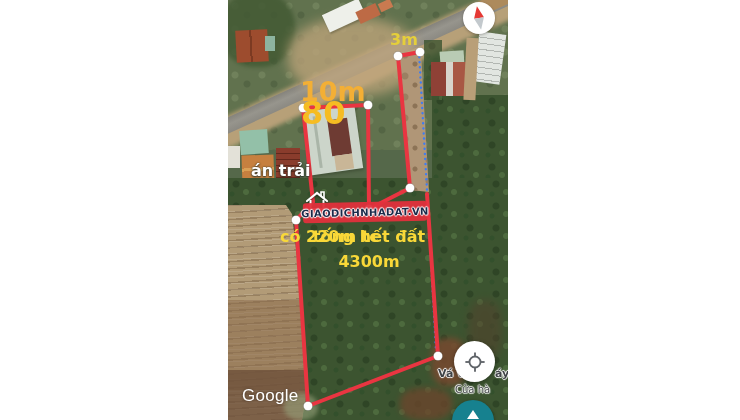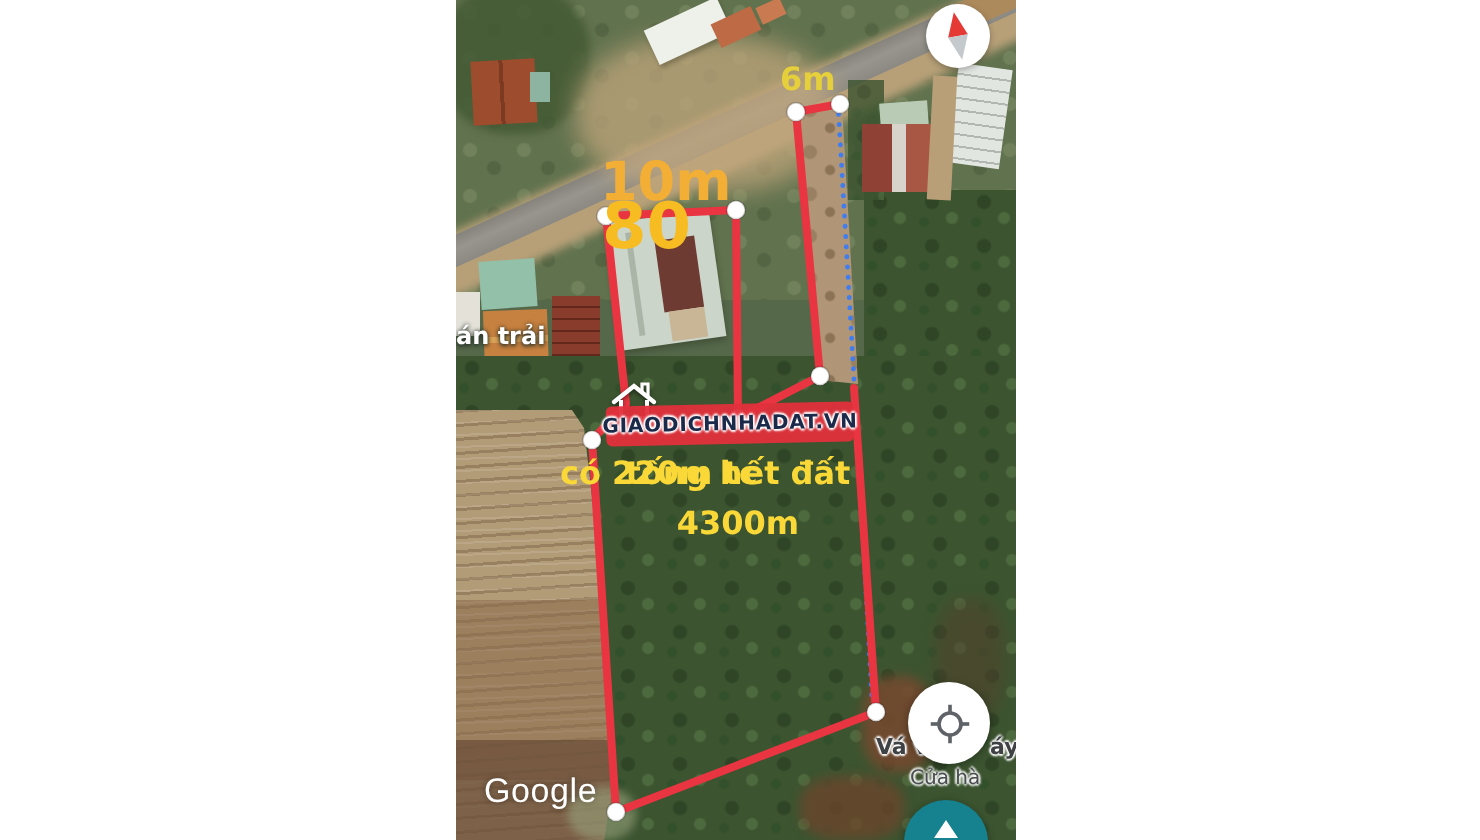--- a/index.html
+++ b/index.html
@@ -97,22 +97,22 @@
     color:#f9d838;line-height:25px;}
 
   
   .ribbon{left:75px;top:202px;width:124px;height:20px;background:rgba(225,48,60,.95);border-radius:3px;
     transform:rotate(-1.2deg);display:flex;align-items:center;justify-content:center;}
   .ribbon-text{font-size:10px;font-weight:bold;letter-spacing:.4px;color:#1b2a4a;position:static;
     text-shadow:-1px 0 1px #fff,1px 0 1px #fff,0 -1px 1px #fff,0 1px 1px #fff;}
   .ribbon-house{left:76px;top:190px;width:26px;height:22px;filter:drop-shadow(0 1px 1px rgba(0,0,0,.5));}
 
   
-  .poi-white{color:#fff;font-size:12px;font-weight:bold;
-    text-shadow:0 0 2px rgba(40,50,40,.9),0 1px 2px rgba(40,50,40,.9);}
+  .poi-white{color:#fff;font-size:16px;font-weight:bold;
+    text-shadow:0 0 2px rgba(40,50,40,.9),0 1px 2px rgba(40,50,40,.9);margin-left:23px;}
   .poi-dark{color:#3f4245;font-size:11px;font-weight:bold;
     text-shadow:-1px 0 1px #fff,1px 0 1px #fff,0 -1px 1px #fff,0 1px 1px #fff;}
   .poi-dark-sm{color:#4a4d50;font-size:10px;font-weight:normal;
     text-shadow:-1px 0 1px #fff,1px 0 1px #fff,0 -1px 1px #fff,0 1px 1px #fff;}
   .poi-left{left:0;top:161px;}
   .poi-b1{left:210px;top:367px;z-index:3;}
   .poi-b2{left:267px;top:367px;z-index:3;}
   .poi-b3{left:227px;top:384px;z-index:5;}
 
   .google-logo{left:14px;top:386px;font-family:"Liberation Sans",sans-serif;font-size:17px;
@@ -200,21 +200,21 @@
 
     <svg class="ribbon-house" viewBox="0 0 26 22">
       <path d="M3 11 L13 3 L23 11" stroke="#fff" fill="none" stroke-width="2.2" stroke-linecap="round"></path>
       <path d="M6.5 10 V19 H19.5 V10" stroke="#fff" fill="none" stroke-width="2"></path>
       <path d="M17 6 V2 H20 V8" stroke="#fff" fill="none" stroke-width="1.6"></path>
     </svg>
     <div class="ribbon">
       <span class="ribbon-text">GIAODICHNHADAT.VN</span>
     </div>
 
-    <div class="lbl five-m">6m</div>
+    <div class="lbl five-m">3m</div>
     <div class="dims">
       <span class="dim-main">10m</span>
       <span class="dim-sub">80</span>
     </div>
     <div class="area-note">
       <div>tống hết đất 4300m</div>
       <div>có 220m tc</div>
     </div>
 
     <div class="lbl poi-white poi-left">án trải</div>

